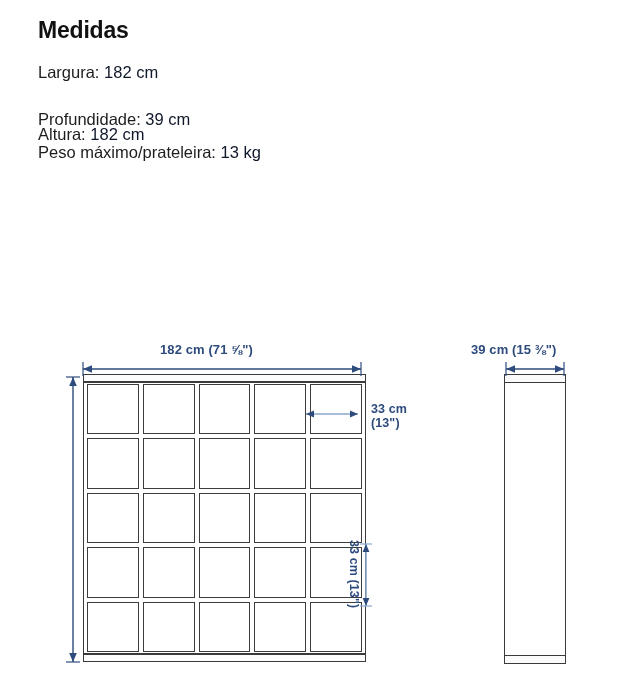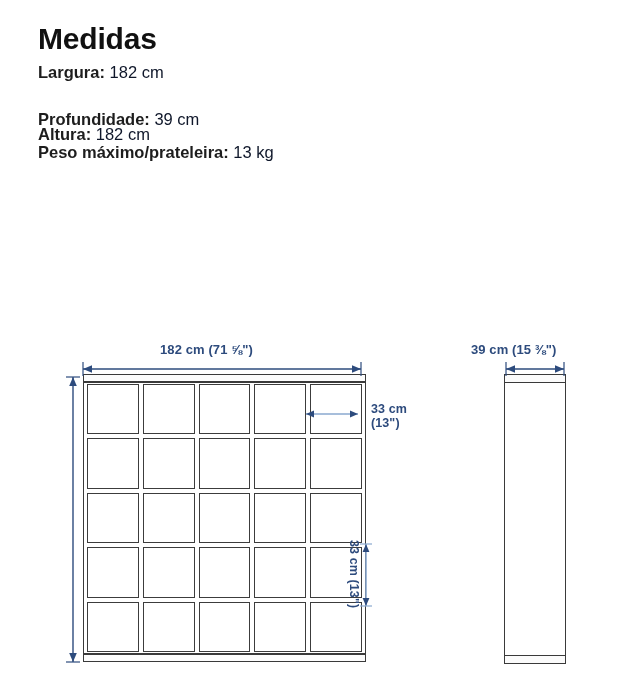--- a/index.html
+++ b/index.html
@@ -19,34 +19,34 @@
   
   #specs-section {
     position: absolute;
     left: 0; top: 0;
     width: 639px;
   }
   #page-title {
     position: absolute;
     left: 38px;
     top: 2px;
-    font-size: 30px;
+    font-size: 23px;
     font-weight: bold;
     letter-spacing: -0.2px;
     color: #111111;
   }
   .spec-row {
     position: absolute;
     left: 38px;
     font-size: 16.5px;
     color: #2b2b2b;
     white-space: nowrap;
   }
   .spec-row .spec-label {
-    font-weight: bold;
+    font-weight: normal;
     color: #1d1d1d;
   }
   .spec-row .spec-value {
     font-weight: normal;
     color: #0f172a;
   }
   #spec-row-0 { top: 63px; }
   #spec-row-1 { top: 110px; }
   #spec-row-2 { top: 125px; }
   #spec-row-3 { top: 143px; }

